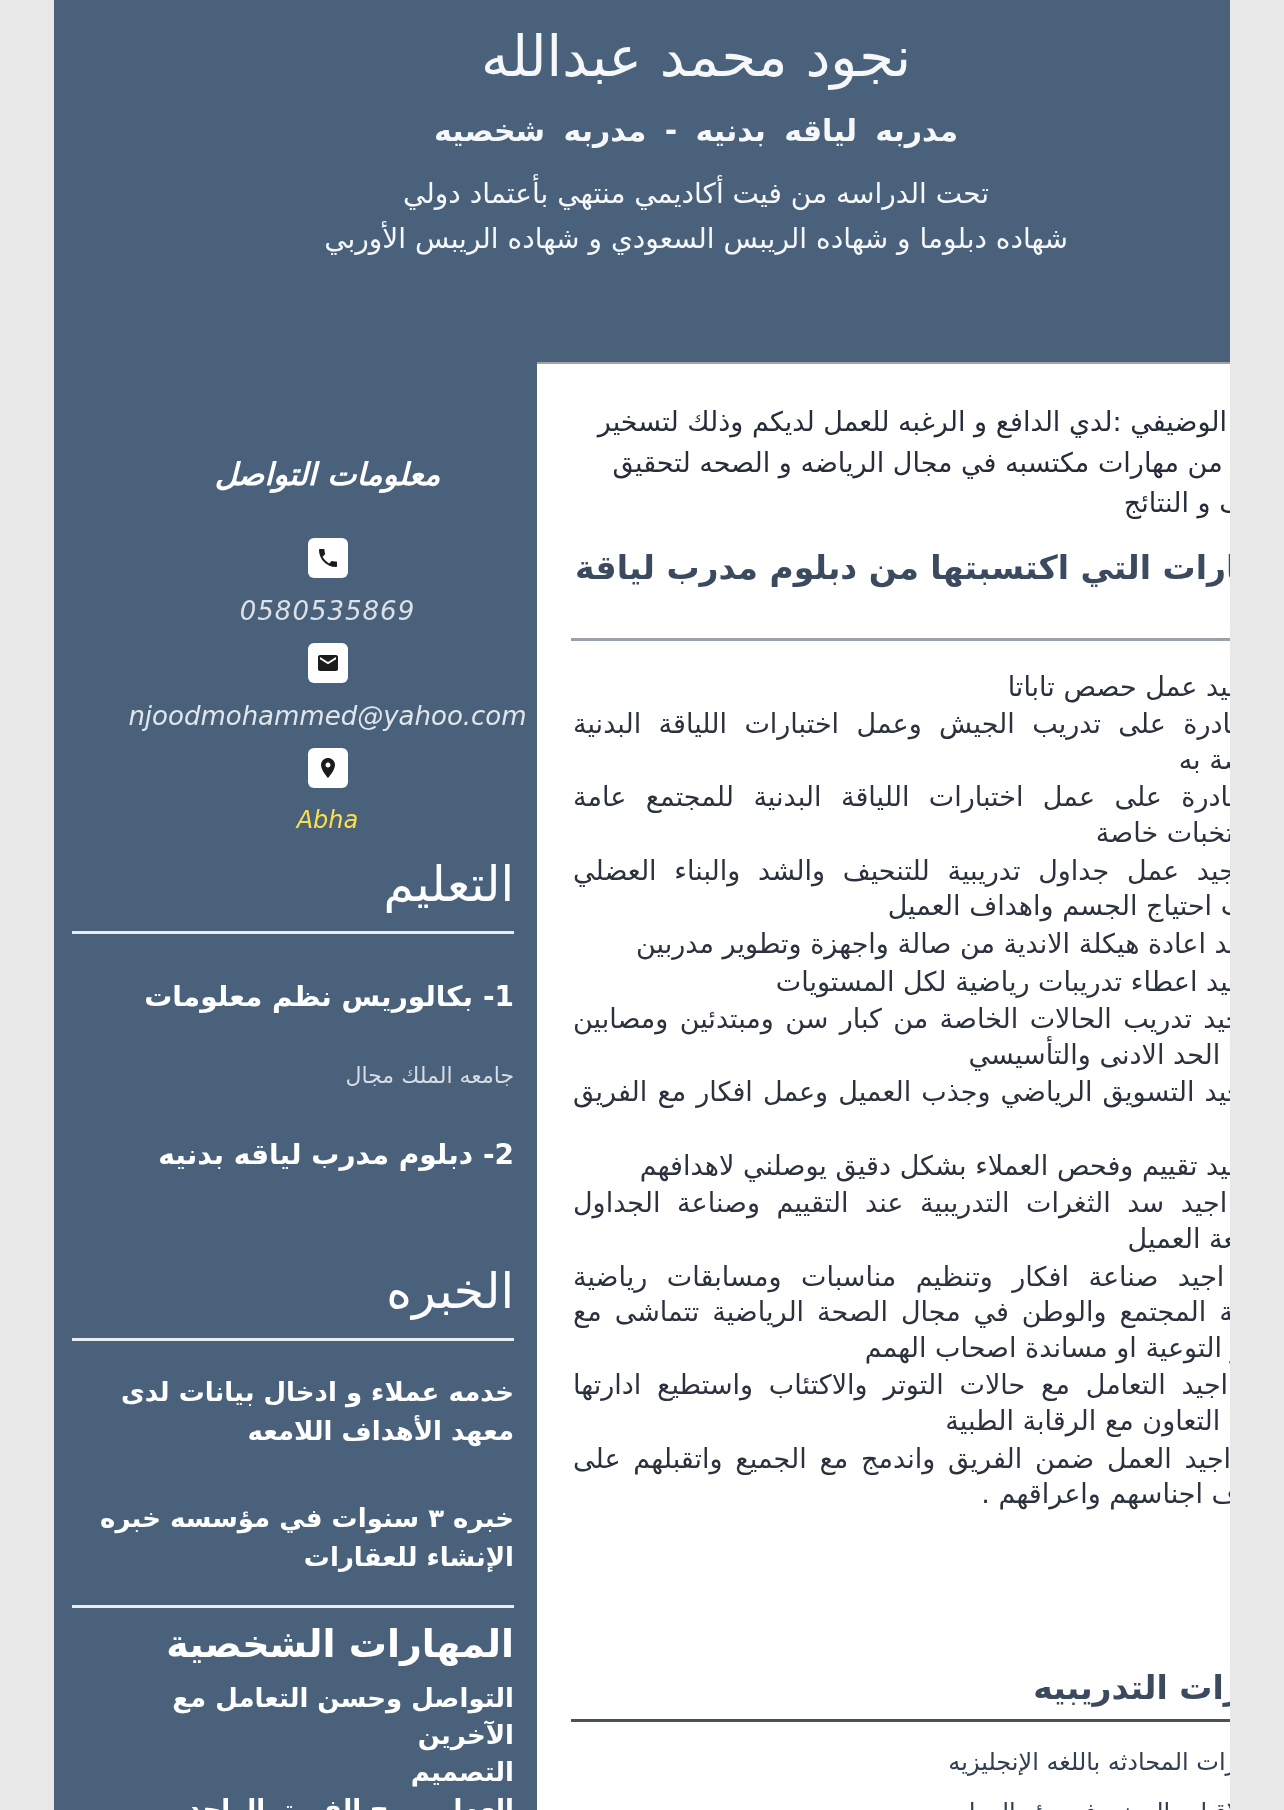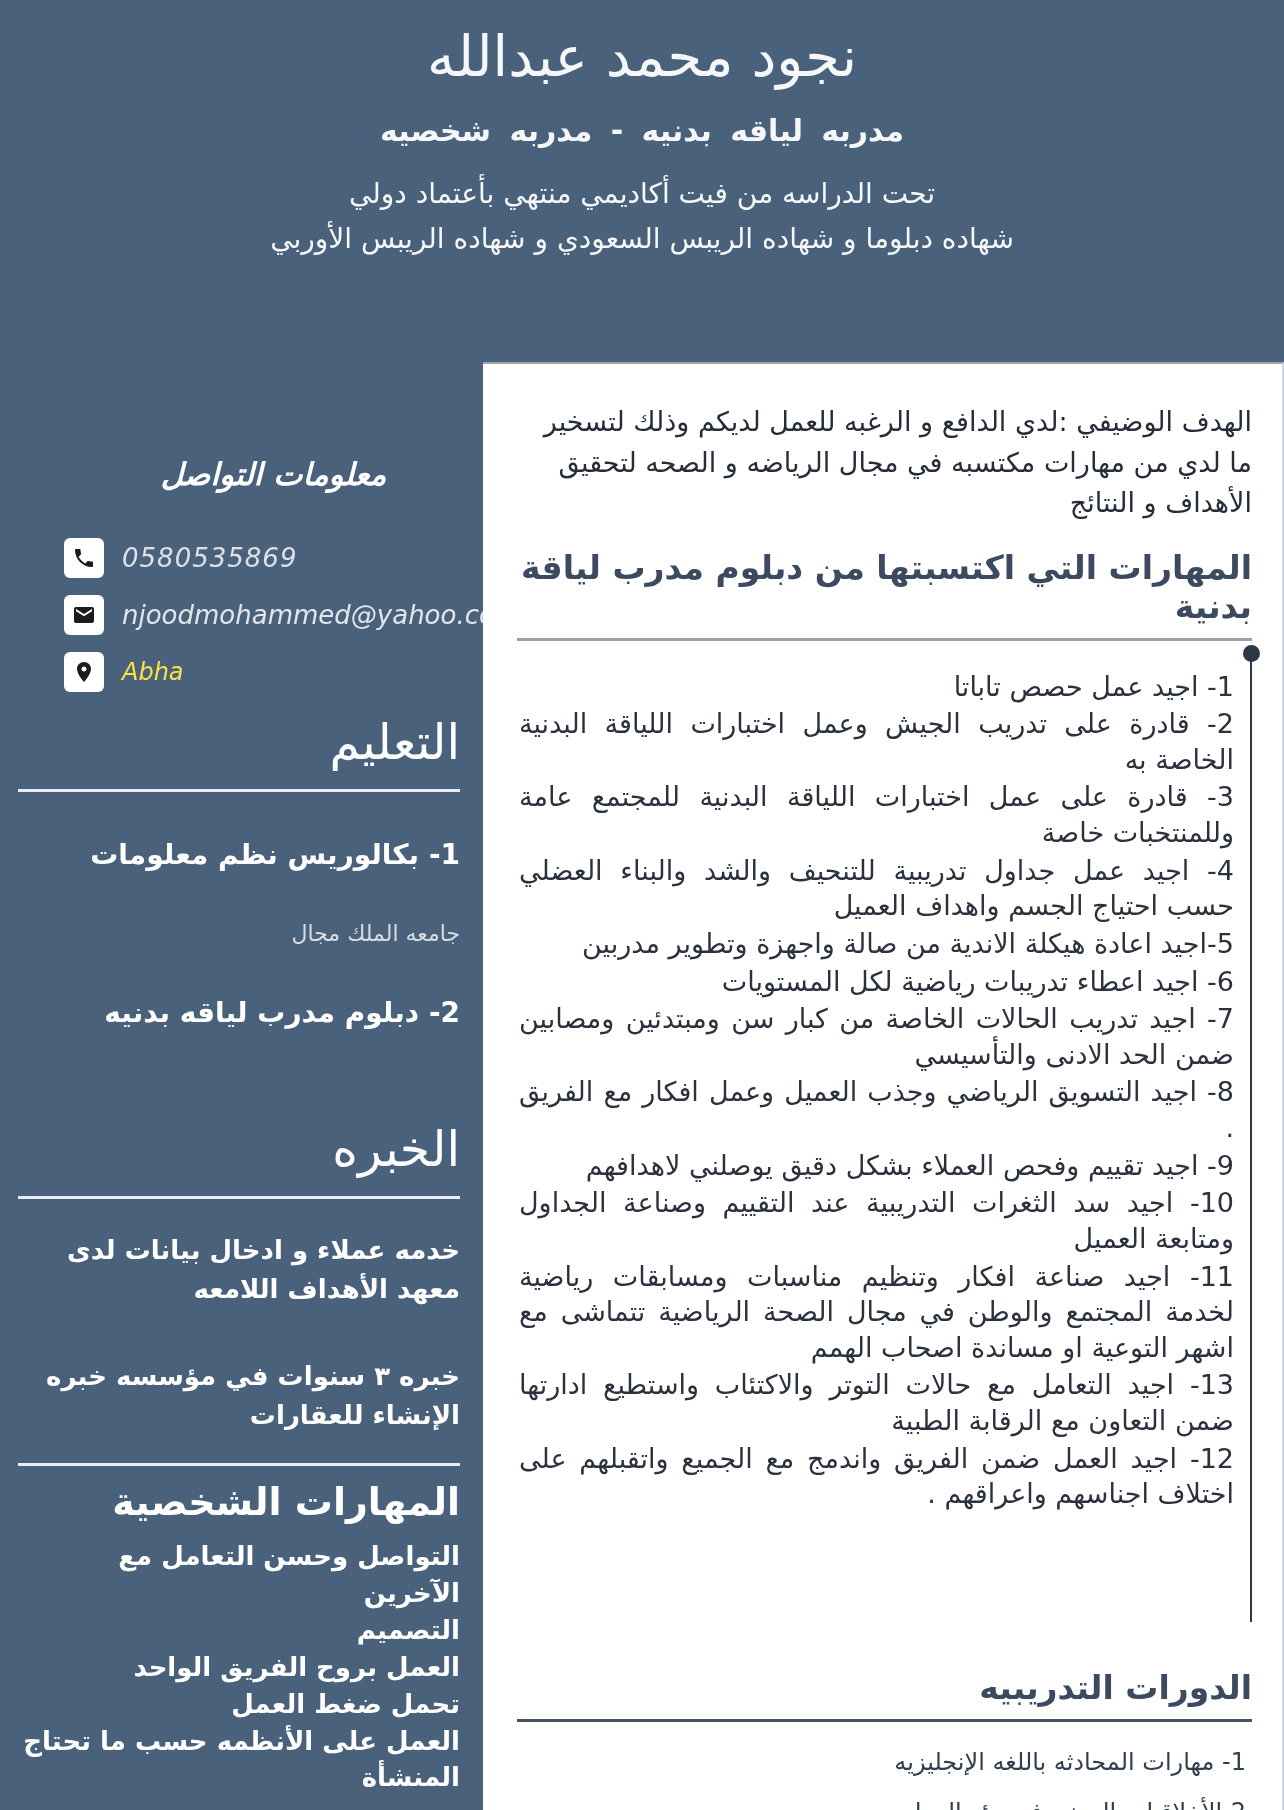--- a/index.html
+++ b/index.html
@@ -1,37 +1,37 @@
 <!DOCTYPE html>
 <html lang="ar"><head>
 <meta charset="utf-8">
 <style>
   html,body { margin:0; padding:0; background:#e8e8e8; }
   .page {
-    position:relative; width:1284px; height:1810px; margin:0 auto;
+    position:relative; width:1176px; height:1810px; margin:0 auto;
     background:#ffffff; overflow:hidden;
     font-family:"DejaVu Sans", sans-serif;
   }
   
   .header {
     position:absolute; top:0; left:0; width:1284px; height:362px;
     background:#49617a; color:#f5f7f9; text-align:center; direction:rtl;
   }
   .name { font-size:56px; font-weight:400; padding-top:24px; letter-spacing:1px; }
   .subtitle { font-size:30px; font-weight:bold; margin-top:24px; word-spacing:8px; }
   .about { font-size:28px; margin-top:24px; line-height:1.6; }
 
   
   .sidebar {
     position:absolute; top:362px; left:0; width:483px; height:1448px;
     background:#49617a; color:#ffffff; direction:rtl; overflow:hidden;
   }
   .contact { direction:ltr; text-align:center; padding-left:64px; margin-top:94px;font-style:italic; }
   .contact-heading { font-size:31px; font-weight:bold; margin:0 0 46px 0; direction:rtl; display:inline-block; }
-  .contact-row { display:flex; align-items:center; gap:18px; margin-bottom:17px; }
+  .contact-row { display:flex; align-items:center; gap:18px; margin-bottom:17px;flex-direction:column; }
   .icon-box {
     width:40px; height:40px; background:#ffffff; border-radius:6px; flex:0 0 auto;
     display:flex; align-items:center; justify-content:center;
   }
   .icon-box svg { width:24px; height:24px; fill:#1c1c1c; }
   .contact-phone { font-size:26px; color:#dce1e7; letter-spacing:1px; }
   .contact-email { font-size:26px; color:#e2e6eb; }
   .contact-location { font-size:24px; color:#fde047; }
 
   .side-body { padding:0 23px 0 18px; text-align:right; }

